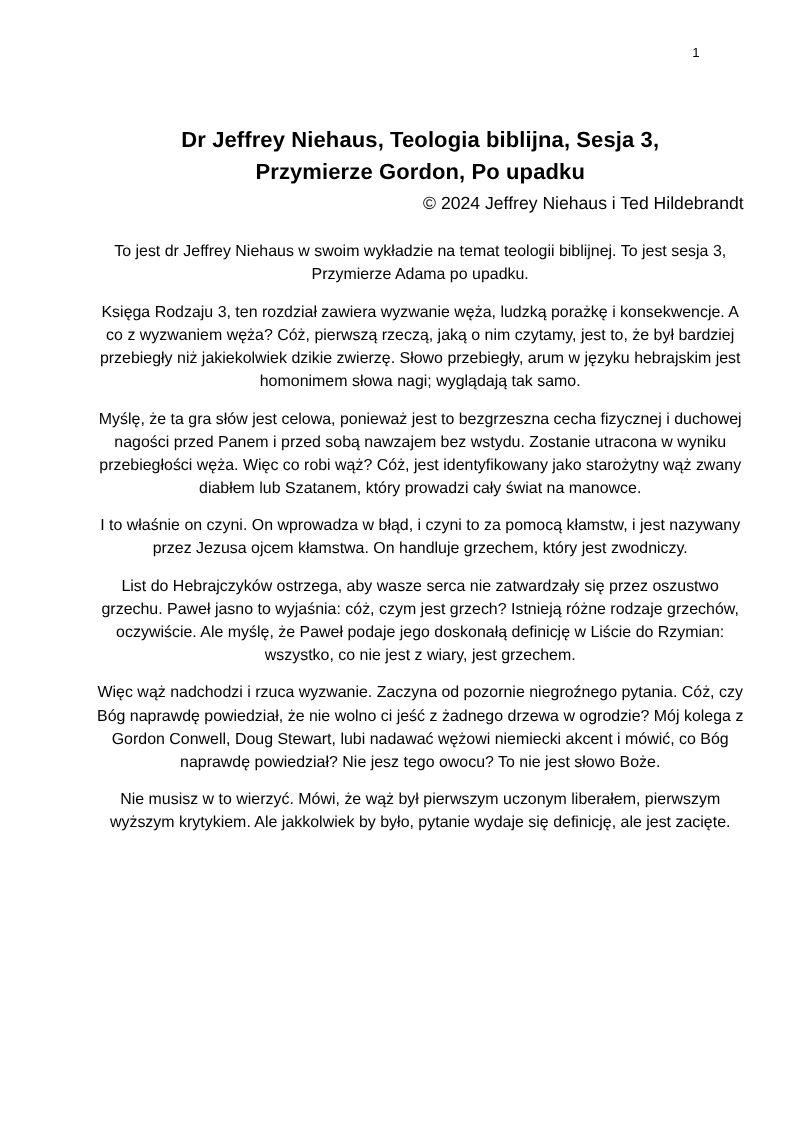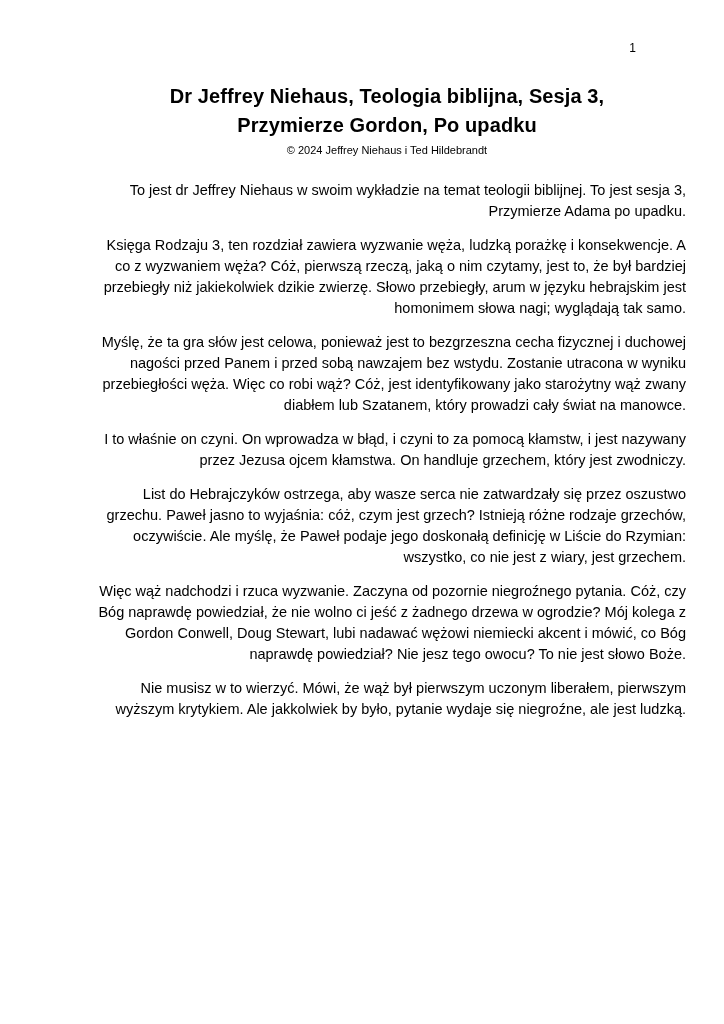--- a/index.html
+++ b/index.html
@@ -20,41 +20,42 @@
     .page-number {
       position: absolute;
       top: 42px;
       right: 88px;
       font-size: 12px;
       line-height: 1;
       color: #000000;
     }
     .content {
       box-sizing: border-box;
-      padding: 82px 38px 0 88px;
+      padding: 82px 48px 0 88px;
+      margin-top: 32px;
     }
     .title {
       margin: 0;
       text-align: center;
       font-weight: bold;
       font-size: 20px;
       line-height: 1.45;
       letter-spacing: 0.1px;
     }
     .copyright {
-      text-align: center;
-      font-size: 11px;
+      text-align: right;
+      font-size: 16px;
       margin-top: 3px;
       line-height: 1.4;
     }
     .body-text {
       margin-top: 22px;
       font-size: 14.5px;
       line-height: 21px;
-      text-align: right;
+      text-align: center;
     }
     .body-text p {
       margin: 0 0 13px 0;
     }
   </style>
 </head>
 <body>
 
 <div class="page">
 
@@ -69,18 +70,18 @@
 
     <div class="copyright">© 2024 Jeffrey Niehaus i Ted Hildebrandt</div>
 
     <div class="body-text">
       <p>To jest dr Jeffrey Niehaus w swoim wykładzie na temat teologii biblijnej. To jest sesja 3, Przymierze Adama po upadku.</p>
       <p>Księga Rodzaju 3, ten rozdział zawiera wyzwanie węża, ludzką porażkę i konsekwencje. A co z wyzwaniem węża? Cóż, pierwszą rzeczą, jaką o nim czytamy, jest to, że był bardziej przebiegły niż jakiekolwiek dzikie zwierzę. Słowo przebiegły, arum w języku hebrajskim jest homonimem słowa nagi; wyglądają tak samo.</p>
       <p>Myślę, że ta gra słów jest celowa, ponieważ jest to bezgrzeszna cecha fizycznej i duchowej nagości przed Panem i przed sobą nawzajem bez wstydu. Zostanie utracona w wyniku przebiegłości węża. Więc co robi wąż? Cóż, jest identyfikowany jako starożytny wąż zwany diabłem lub Szatanem, który prowadzi cały świat na manowce.</p>
       <p>I to właśnie on czyni. On wprowadza w błąd, i czyni to za pomocą kłamstw, i jest nazywany przez Jezusa ojcem kłamstwa. On handluje grzechem, który jest zwodniczy.</p>
       <p>List do Hebrajczyków ostrzega, aby wasze serca nie zatwardzały się przez oszustwo grzechu. Paweł jasno to wyjaśnia: cóż, czym jest grzech? Istnieją różne rodzaje grzechów, oczywiście. Ale myślę, że Paweł podaje jego doskonałą definicję w Liście do Rzymian: wszystko, co nie jest z wiary, jest grzechem.</p>
       <p>Więc wąż nadchodzi i rzuca wyzwanie. Zaczyna od pozornie niegroźnego pytania. Cóż, czy Bóg naprawdę powiedział, że nie wolno ci jeść z żadnego drzewa w ogrodzie? Mój kolega z Gordon Conwell, Doug Stewart, lubi nadawać wężowi niemiecki akcent i mówić, co Bóg naprawdę powiedział? Nie jesz tego owocu? To nie jest słowo Boże.</p>
-      <p>Nie musisz w to wierzyć. Mówi, że wąż był pierwszym uczonym liberałem, pierwszym wyższym krytykiem. Ale jakkolwiek by było, pytanie wydaje się niegroźne, ale jest ludzką.</p>
+      <p>Nie musisz w to wierzyć. Mówi, że wąż był pierwszym uczonym liberałem, pierwszym wyższym krytykiem. Ale jakkolwiek by było, pytanie wydaje się definicję, ale jest zacięte.</p>
     </div>
 
   </div>
 
 </div>
 
 </body></html>

